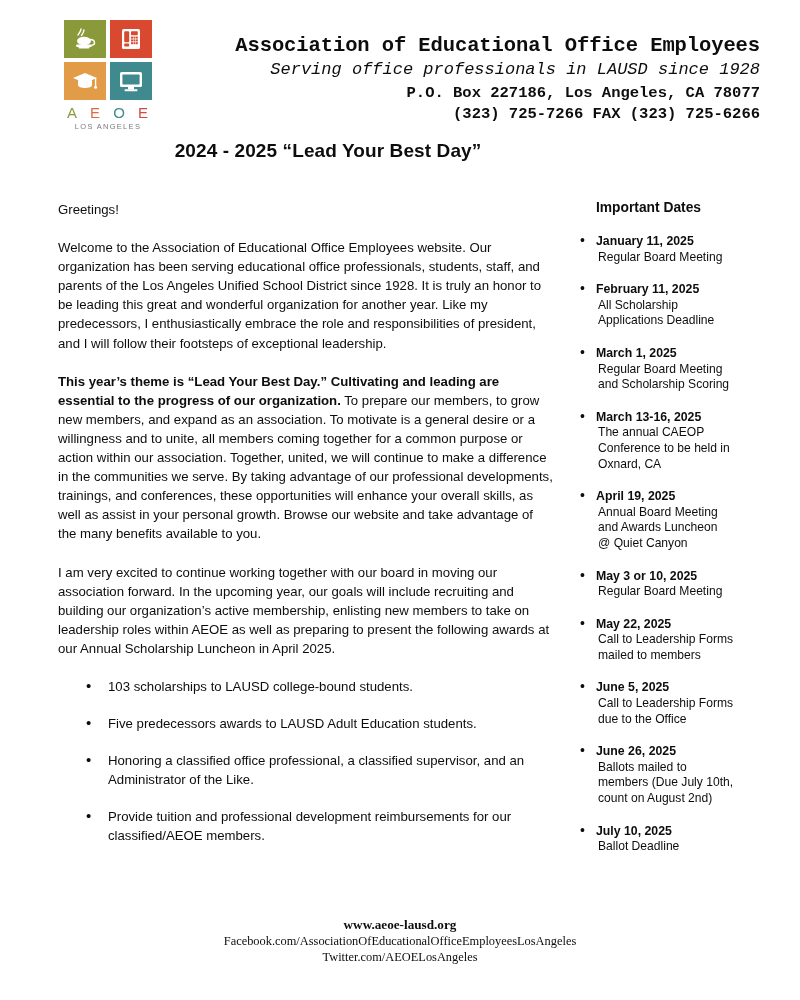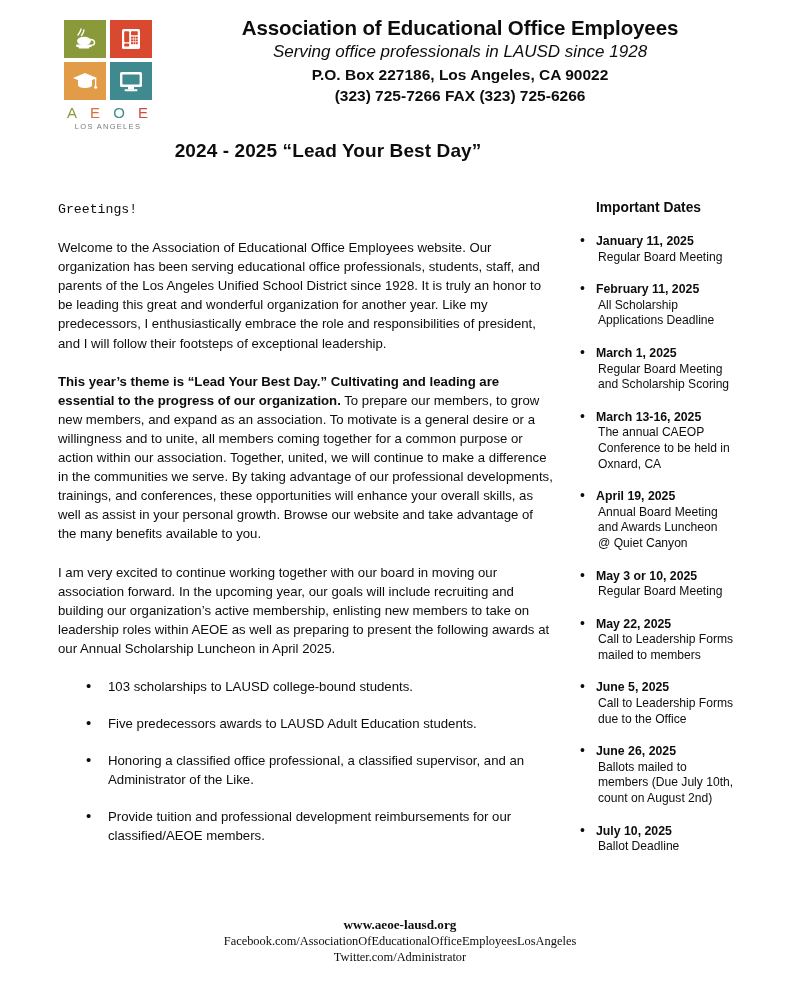--- a/index.html
+++ b/index.html
@@ -67,24 +67,24 @@
     text-align: center;
     font-size: 7.5px;
     letter-spacing: 1.3px;
     color: #7a7a7a;
     margin-top: 1px;
   }
 
   .header-text {
     position: absolute;
     left: 160px;
-    top: 16px;
+    top: 34px;
     width: 600px;
-    text-align: center;
-    font-family: Liberation Sans, sans-serif;
+    text-align: right;
+    font-family: Liberation Mono, monospace;
   }
   .org-name {
     font-size: 20.5px;
     font-weight: bold;
     letter-spacing: -0.1px;
     line-height: 1.15;
   }
   .org-tag {
     font-size: 17px;
     font-style: italic;
@@ -122,21 +122,20 @@
     top: 200px;
     width: 495px;
     font-size: 13.2px;
     line-height: 19.1px;
   }
   .body-col p {
     margin: 0 0 19px 0;
   }
   .greeting {
     margin-bottom: 19px !important;
-    font-family: Liberation Mono, monospace;
   }
   .body-col b { font-weight: bold; }
 
   .award-list {
     margin: 6px 0 0 0;
     padding: 0;
     list-style: none;
   }
   .award-list li {
     position: relative;
@@ -277,21 +276,21 @@
         <span style="color:#dd6b3f;">E</span>
         <span style="color:#3f8a8f;">O</span>
         <span style="color:#d1493f;">E</span>
       </div>
       <div class="logo-sub">LOS ANGELES</div>
     </div>
 
     <div class="header-text">
       <div class="org-name">Association of Educational Office Employees</div>
       <div class="org-tag">Serving office professionals in LAUSD since 1928</div>
-      <div class="org-addr">P.O. Box 227186, Los Angeles, CA  90022</div>
+      <div class="org-addr">P.O. Box 227186, Los Angeles, CA  78077</div>
       <div class="org-phone">(323) 725-7266   FAX (323) 725-6266</div>
     </div>
   </div>
 
   <div class="theme-title">2024 - 2025 “Lead Your Best Day”</div>
 
   <div class="body-col">
     <p class="greeting">Greetings!</p>
     <p>Welcome to the Association of Educational Office Employees website. Our organization has been serving educational office professionals, students, staff, and parents of the Los Angeles Unified School District since 1928. It is truly an honor to be leading this great and wonderful organization for another year.  Like my predecessors, I enthusiastically embrace the role and responsibilities of president, and I will follow their footsteps of exceptional leadership.</p>
     <p><b>This year’s theme is “Lead Your Best Day.” Cultivating and leading are essential to the progress of our organization.</b><span> To prepare our members, to grow new members, and expand as an association. To motivate is a general desire or a willingness and to unite, all members coming together for a common purpose or action within our association. Together, united, we will continue to make a difference in the communities we serve. By taking advantage of our professional developments, trainings, and conferences, these opportunities will enhance your overall skills, as well as assist in your personal growth. Browse our website and take advantage of the many benefits available to you.</span></p>
@@ -347,16 +346,16 @@
       <li class="date-item">
         <div class="date-head">July 10, 2025</div>
         <div class="date-desc">Ballot Deadline</div>
       </li>
     </ul>
   </div>
 
   <div class="footer">
     <div class="footer-site">www.aeoe-lausd.org</div>
     <div class="footer-line">Facebook.com/AssociationOfEducationalOfficeEmployeesLosAngeles</div>
-    <div class="footer-line">Twitter.com/Administrator</div>
+    <div class="footer-line">Twitter.com/AEOELosAngeles</div>
   </div>
 
 </div>
 
 </body></html>

